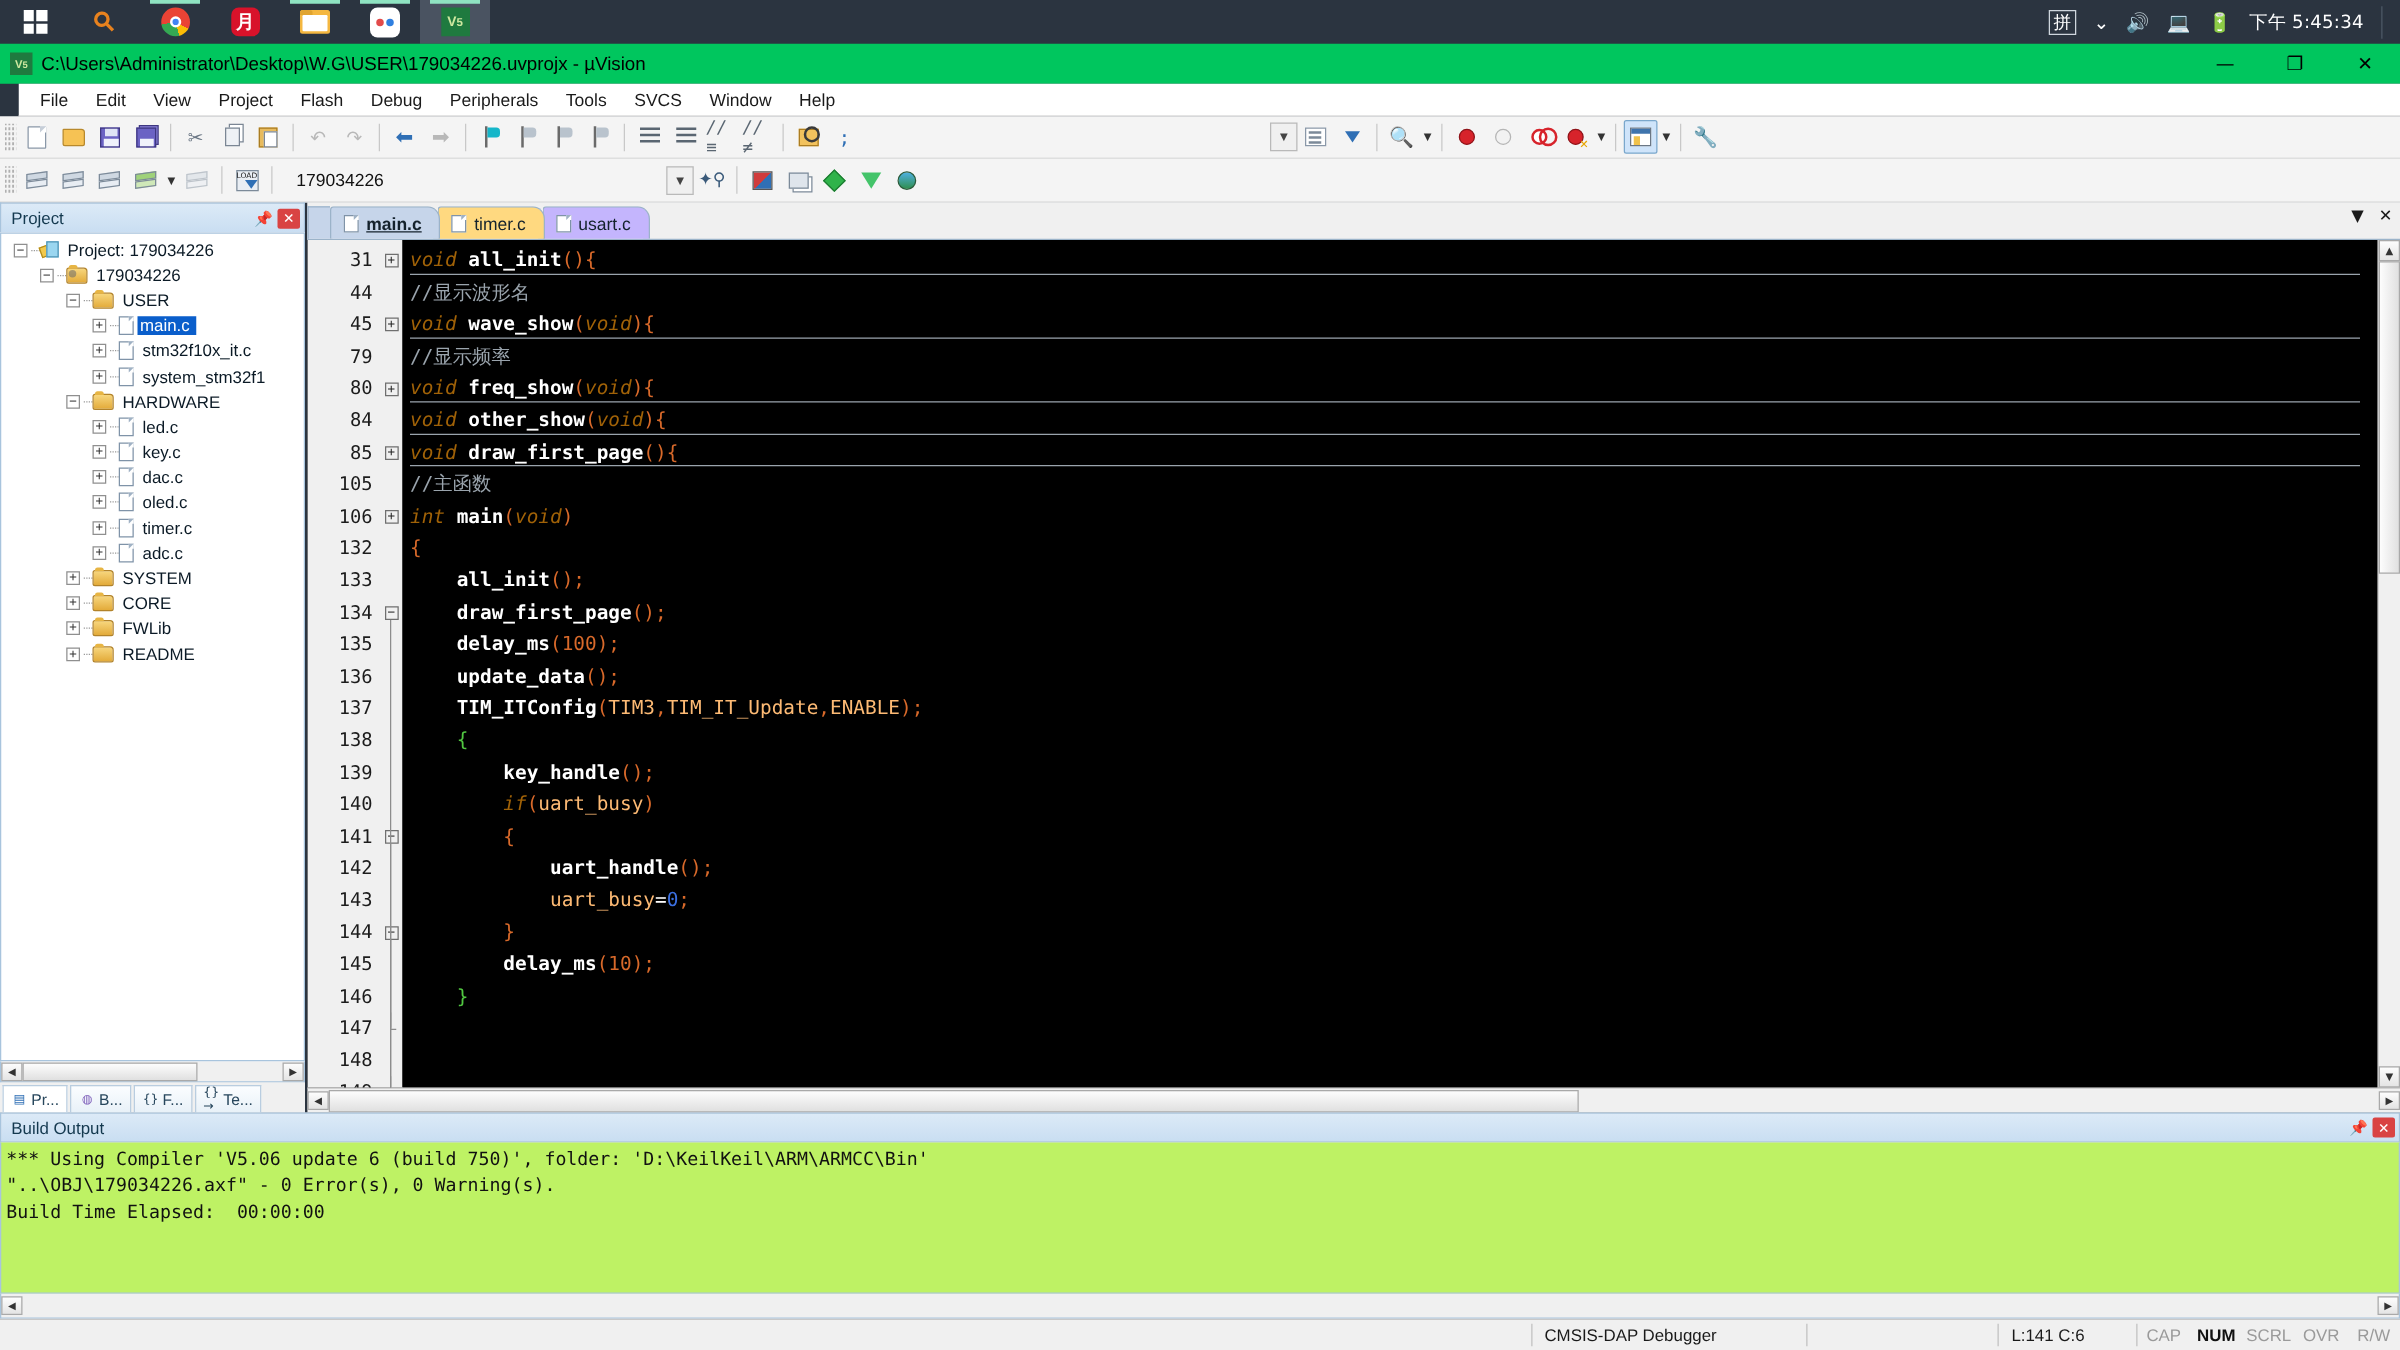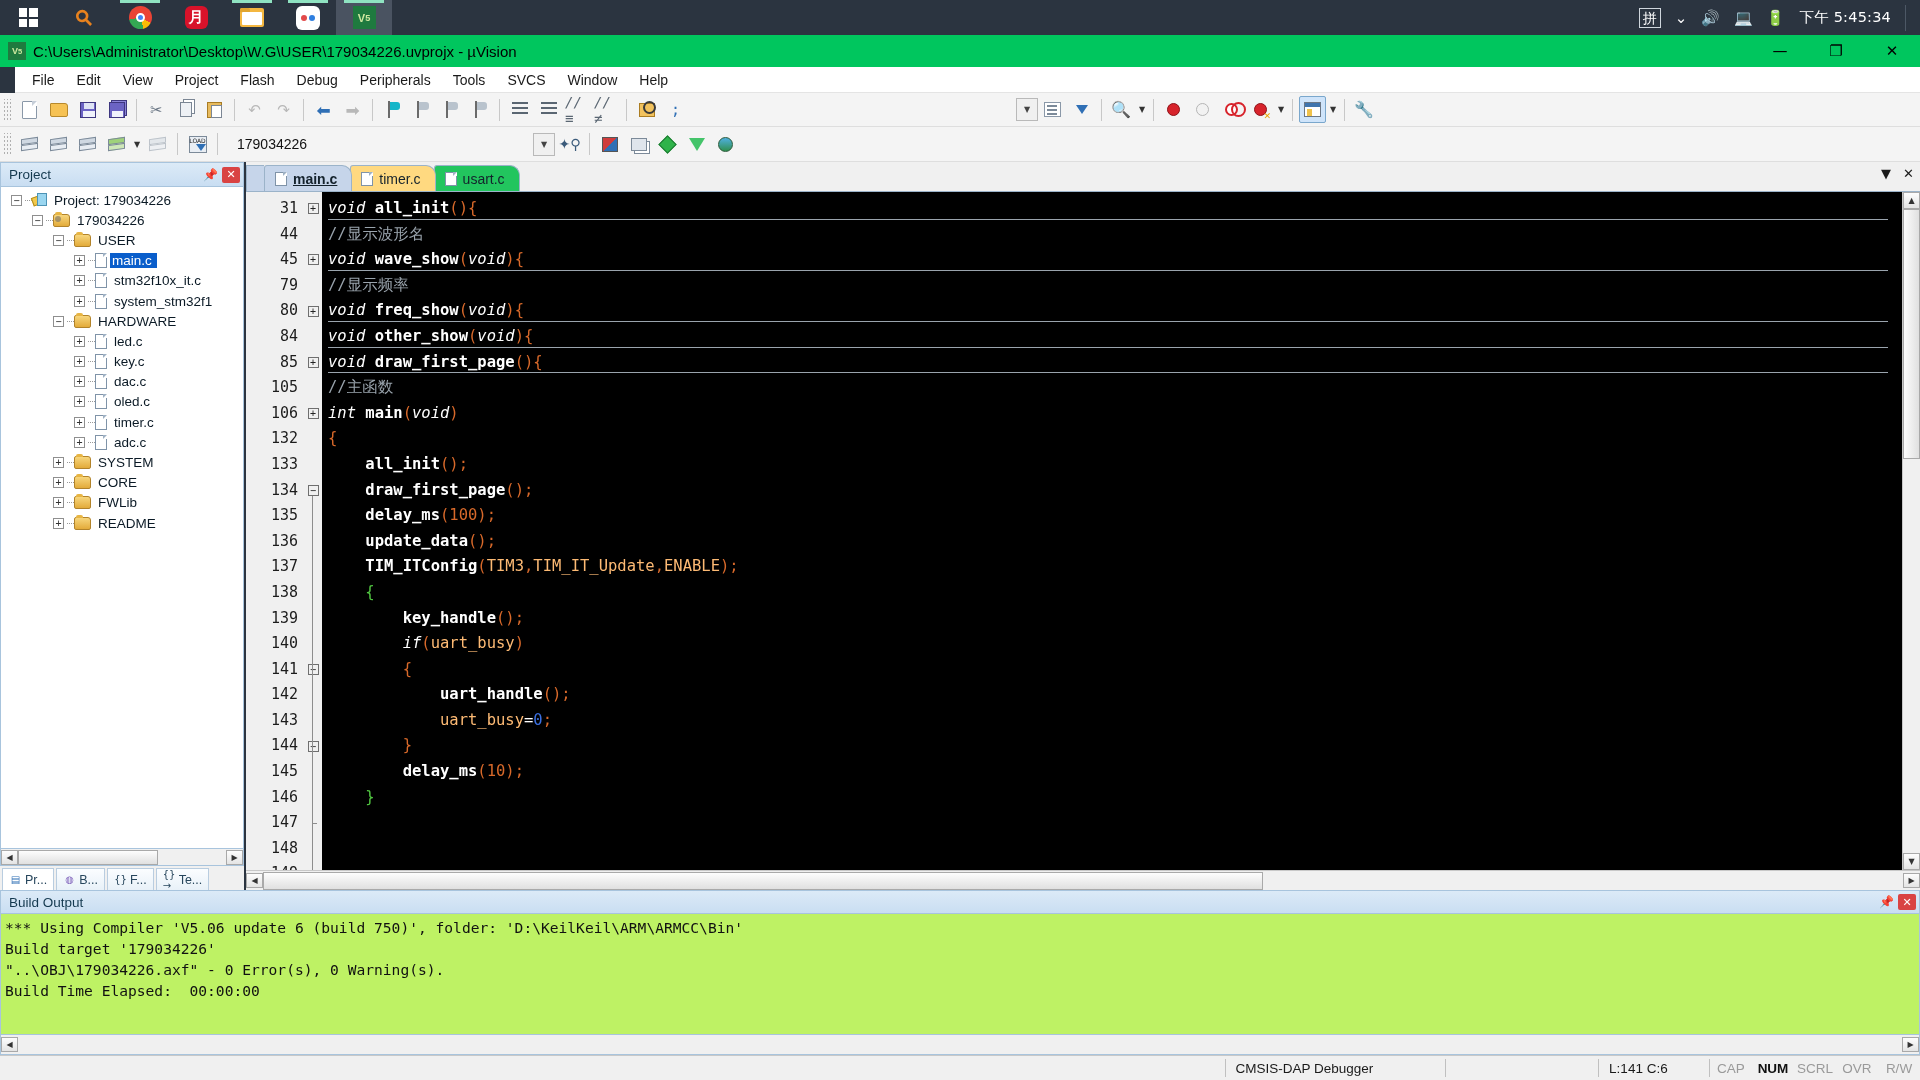--- a/index.html
+++ b/index.html
@@ -246,21 +246,21 @@
     display:flex;align-items:center;gap:6px;height:26px;padding:0 14px 0 10px;
     font-size:14px;color:#14222c;position:relative;
     border:1px solid #9bb3c9;border-bottom:none;border-radius:3px 10px 0 0;
     margin-right:-2px; font-family:"Liberation Sans",sans-serif;
   }
   .etab .et-ico{width:12px;height:14px;background:#fff;border:1px solid #7f93a8;position:relative;}
   .etab .et-ico::after{content:"";position:absolute;right:-1px;top:-1px;border-width:0 0 4px 4px;border-style:solid;border-color:transparent transparent #fff #9fb1c4;}
   .etab.t-main { background:#c6d5ea; }
   .etab.t-main .lbl { text-decoration:underline; font-weight:bold; }
   .etab.t-timer { background:#ffd980; }
-  .etab.t-usart { background:#22c55e; }
+  .etab.t-usart { background:#c4b5fd; }
   .etab-left-fill { width:18px; height:26px; background:#c6d5ea; border:1px solid #9bb3c9; border-bottom:none; border-right:none; border-radius:0; }
   .tab-ctrls { position:absolute; right:6px; top:4px; display:flex; gap:12px; align-items:center;}
   .tab-ctrl { font-size:13px; color:#1a1a1a; font-family:"DejaVu Sans",sans-serif; }
 
   #code-wrap {
     position:absolute; left:0; top:30px; right:0; bottom:0; background:#000;
     display:flex; flex-direction:column;
   }
   #code-scroll-row { flex:1; display:flex; overflow:hidden; }
   #code-main { flex:1; display:flex; overflow:hidden; position:relative; }
@@ -280,21 +280,21 @@
   .fbar-end { position:absolute; left:8px; top:0; height:50%; width:1px; background:#8d8d8d; }
   .fbar-end::after { content:""; position:absolute; left:0; top:100%; width:5px; height:1px; background:#8d8d8d; }
   #code-text {
     flex:1; background:#000; padding-top:4px; position:relative; overflow:hidden;
     font-family:"DejaVu Sans Mono", monospace; font-size:15.5px;
   }
   .cline { height:25.6px; line-height:25.6px; white-space:pre; padding-left:6px; position:relative; }
   .cline.folded::after {
     content:""; position:absolute; left:6px; right:14px; bottom:2px; height:1px; background:#9aa4ad;
   }
-  .kw   { color:#ffffff; font-style:italic; }
+  .kw   { color:#a16207; font-style:italic; }
   .fn   { color:#ffffff; font-weight:bold; }
   .br1  { color:#d8692a; }
   .br2  { color:#51c741; }
   .num  { color:#d8692a; }
   .numb { color:#3b6fe0; }
   .cmt  { color:#9aa4ad; }
   .id   { color:#fdba74; }
   .op   { color:#ffffff; }
 
   #code-vscroll {
@@ -893,21 +893,20 @@
 
   <div id="build-panel">
     <div id="build-title">
       <span>Build Output</span>
       <span class="spacer"></span>
       <span class="pin-btn">📌</span>
       <span class="xbtn">✕</span>
     </div>
     <div id="build-body">
         <div class="bline">*** Using Compiler 'V5.06 update 6 (build 750)', folder: 'D:\KeilKeil\ARM\ARMCC\Bin'</div>
-        <div class="bline">Build target '179034226'</div>
         <div class="bline">"..\OBJ\179034226.axf" - 0 Error(s), 0 Warning(s).</div>
         <div class="bline">Build Time Elapsed:  00:00:00</div>
       </div>
     <div id="build-hscroll">
       <span class="sbtn">◀</span>
       <span style="flex:1"></span>
       <span class="sbtn">▶</span>
     </div>
   </div>
 

